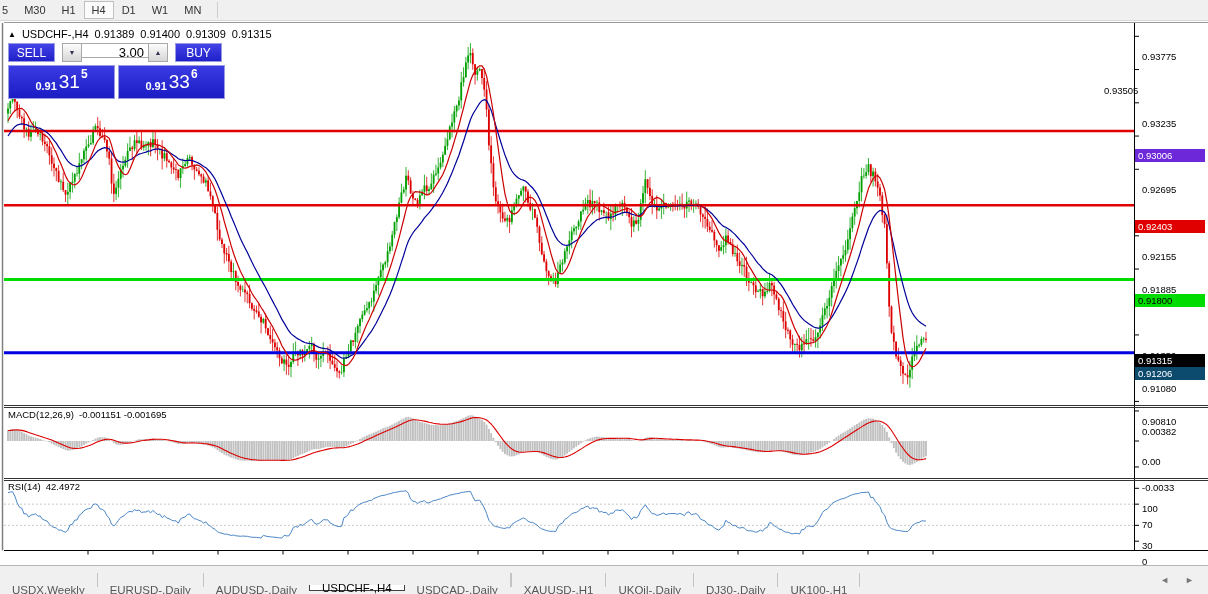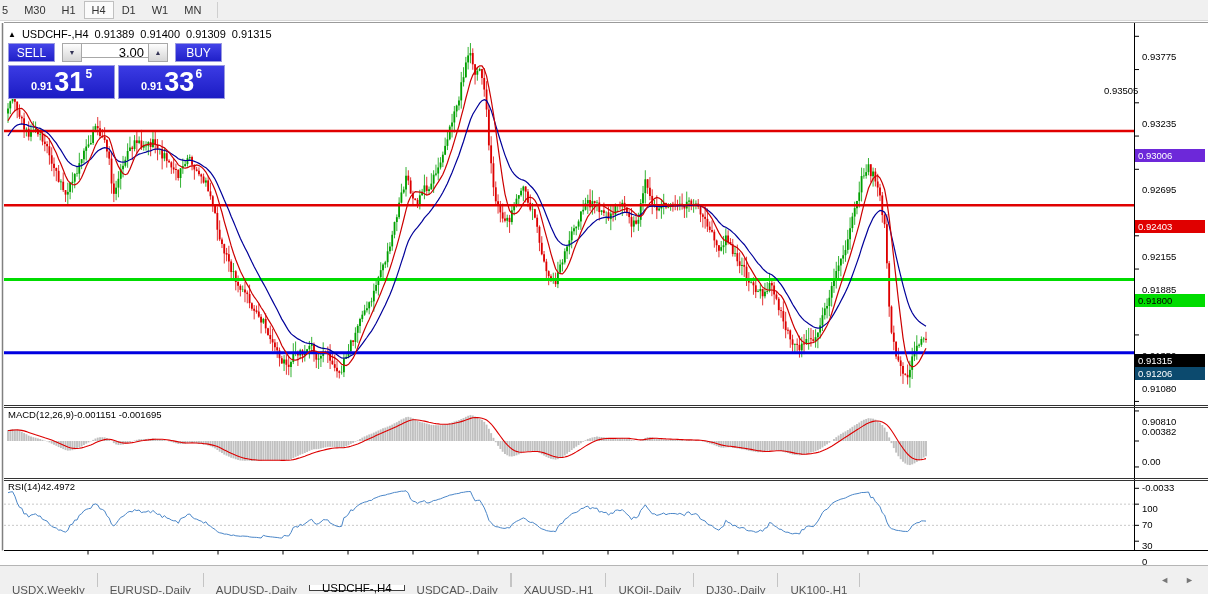--- a/index.html
+++ b/index.html
@@ -35,25 +35,25 @@
   #vol-box { width:66px; height:15px; background:#fff; border-top:1px solid #a8a8a8;
     border-bottom:1px solid #a8a8a8; font-size:13px; color:#000; text-align:right;
     padding:1px 4px 0 0; }
   .spacer { flex:0 0 7px; }
   .tp-row2 { display:flex; margin-top:3px; }
   .price-box { width:107px; height:34px; background:linear-gradient(#3b3be4,#1c1cc4);
     border:1px solid #9a9ae0; color:#fff; display:flex; align-items:flex-end;
     justify-content:center; padding-bottom:3px; cursor:pointer; }
   .price-box + .price-box { margin-left:3px; }
   .pp-small { font-size:11px; font-weight:bold; margin:0 2px 3px 0; }
-  .pp-big { font-size:27px; font-weight:bold; line-height:26px; }
+  .pp-big { font-size:19px; font-weight:normal; line-height:26px; }
   .pp-sup { font-size:12px; font-weight:bold; margin:0 0 14px 1px; }
 
   
-  .pane-label { position:absolute; left:8px; font-size:9.5px; color:#000; z-index:5; display:flex; }
+  .pane-label { position:absolute; left:8px; font-size:9.5px; color:#000; z-index:5; display:flex; gap:5px; }
   #macd-label { top:388px; }
   #rsi-label  { top:460px; }
 
   
   .ax-lbl { position:absolute; font-size:9.5px; color:#000; white-space:nowrap; }
   .badge { position:absolute; left:1135px; width:70px; font-size:9.5px; padding:0 0 0 3px;
     height:13px; line-height:13px; z-index:4; }
   #time-axis span { position:absolute; font-size:9.5px; color:#000; white-space:nowrap; }
 
   

